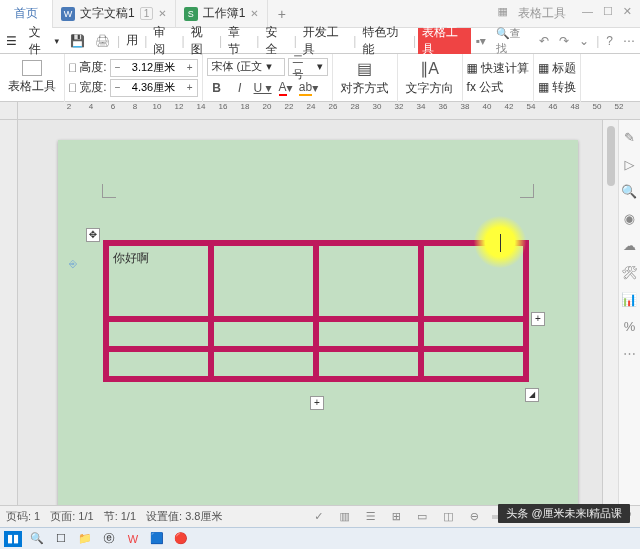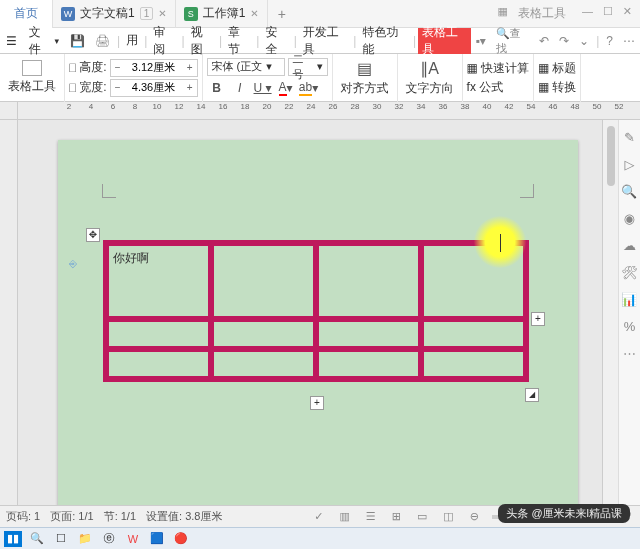--- a/index.html
+++ b/index.html
@@ -44,21 +44,21 @@
   .highlight{position:absolute;width:52px;height:52px;border-radius:50%;background:radial-gradient(circle,#ffff3a 40%,rgba(255,255,58,0) 72%);pointer-events:none}
   .caret{position:absolute;width:1px;height:18px;background:#333}
   .handle{position:absolute;width:14px;height:14px;border:1px solid #999;background:#fff;font-size:10px;text-align:center;line-height:12px;cursor:pointer}
   .vscroll{width:16px;background:#f0f0f0;border-left:1px solid #ccc;display:flex;flex-direction:column;align-items:center}
   .vscroll .thumb{width:8px;height:60px;background:#c8c8c8;border-radius:4px;margin-top:6px}
   .toolstrip{width:22px;background:#f7f7f7;border-left:1px solid #ddd;display:flex;flex-direction:column;align-items:center;gap:12px;padding-top:10px}
   .toolstrip span{font-size:13px;color:#888;cursor:pointer}
   .statusbar{height:22px;background:#f0f0f0;border-top:1px solid #ccc;display:flex;align-items:center;font-size:11px;padding:0 6px;gap:10px;color:#555}
   .statusbar .spacer{flex:1}
   .statusbar .sicon{color:#888;cursor:pointer;padding:0 3px}
-  .tt{position:absolute;right:10px;bottom:26px;background:#333;color:#eee;font-size:11px;padding:2px 8px;border-radius:7px}
+  .tt{position:absolute;right:10px;bottom:26px;background:#333;color:#eee;font-size:11px;padding:2px 8px;border-radius:1px}
   .taskbar{height:22px;background:#e8eef5;border-top:1px solid #bcd;display:flex;align-items:center;gap:6px;padding:0 4px}
   .taskbar .ticon{width:18px;height:16px;display:flex;align-items:center;justify-content:center;font-size:11px;cursor:pointer}
 </style>
 </head>
 <body>
 
 <div class="titlebar">
   <div class="tab home">
       <span>首页</span>
     </div>

